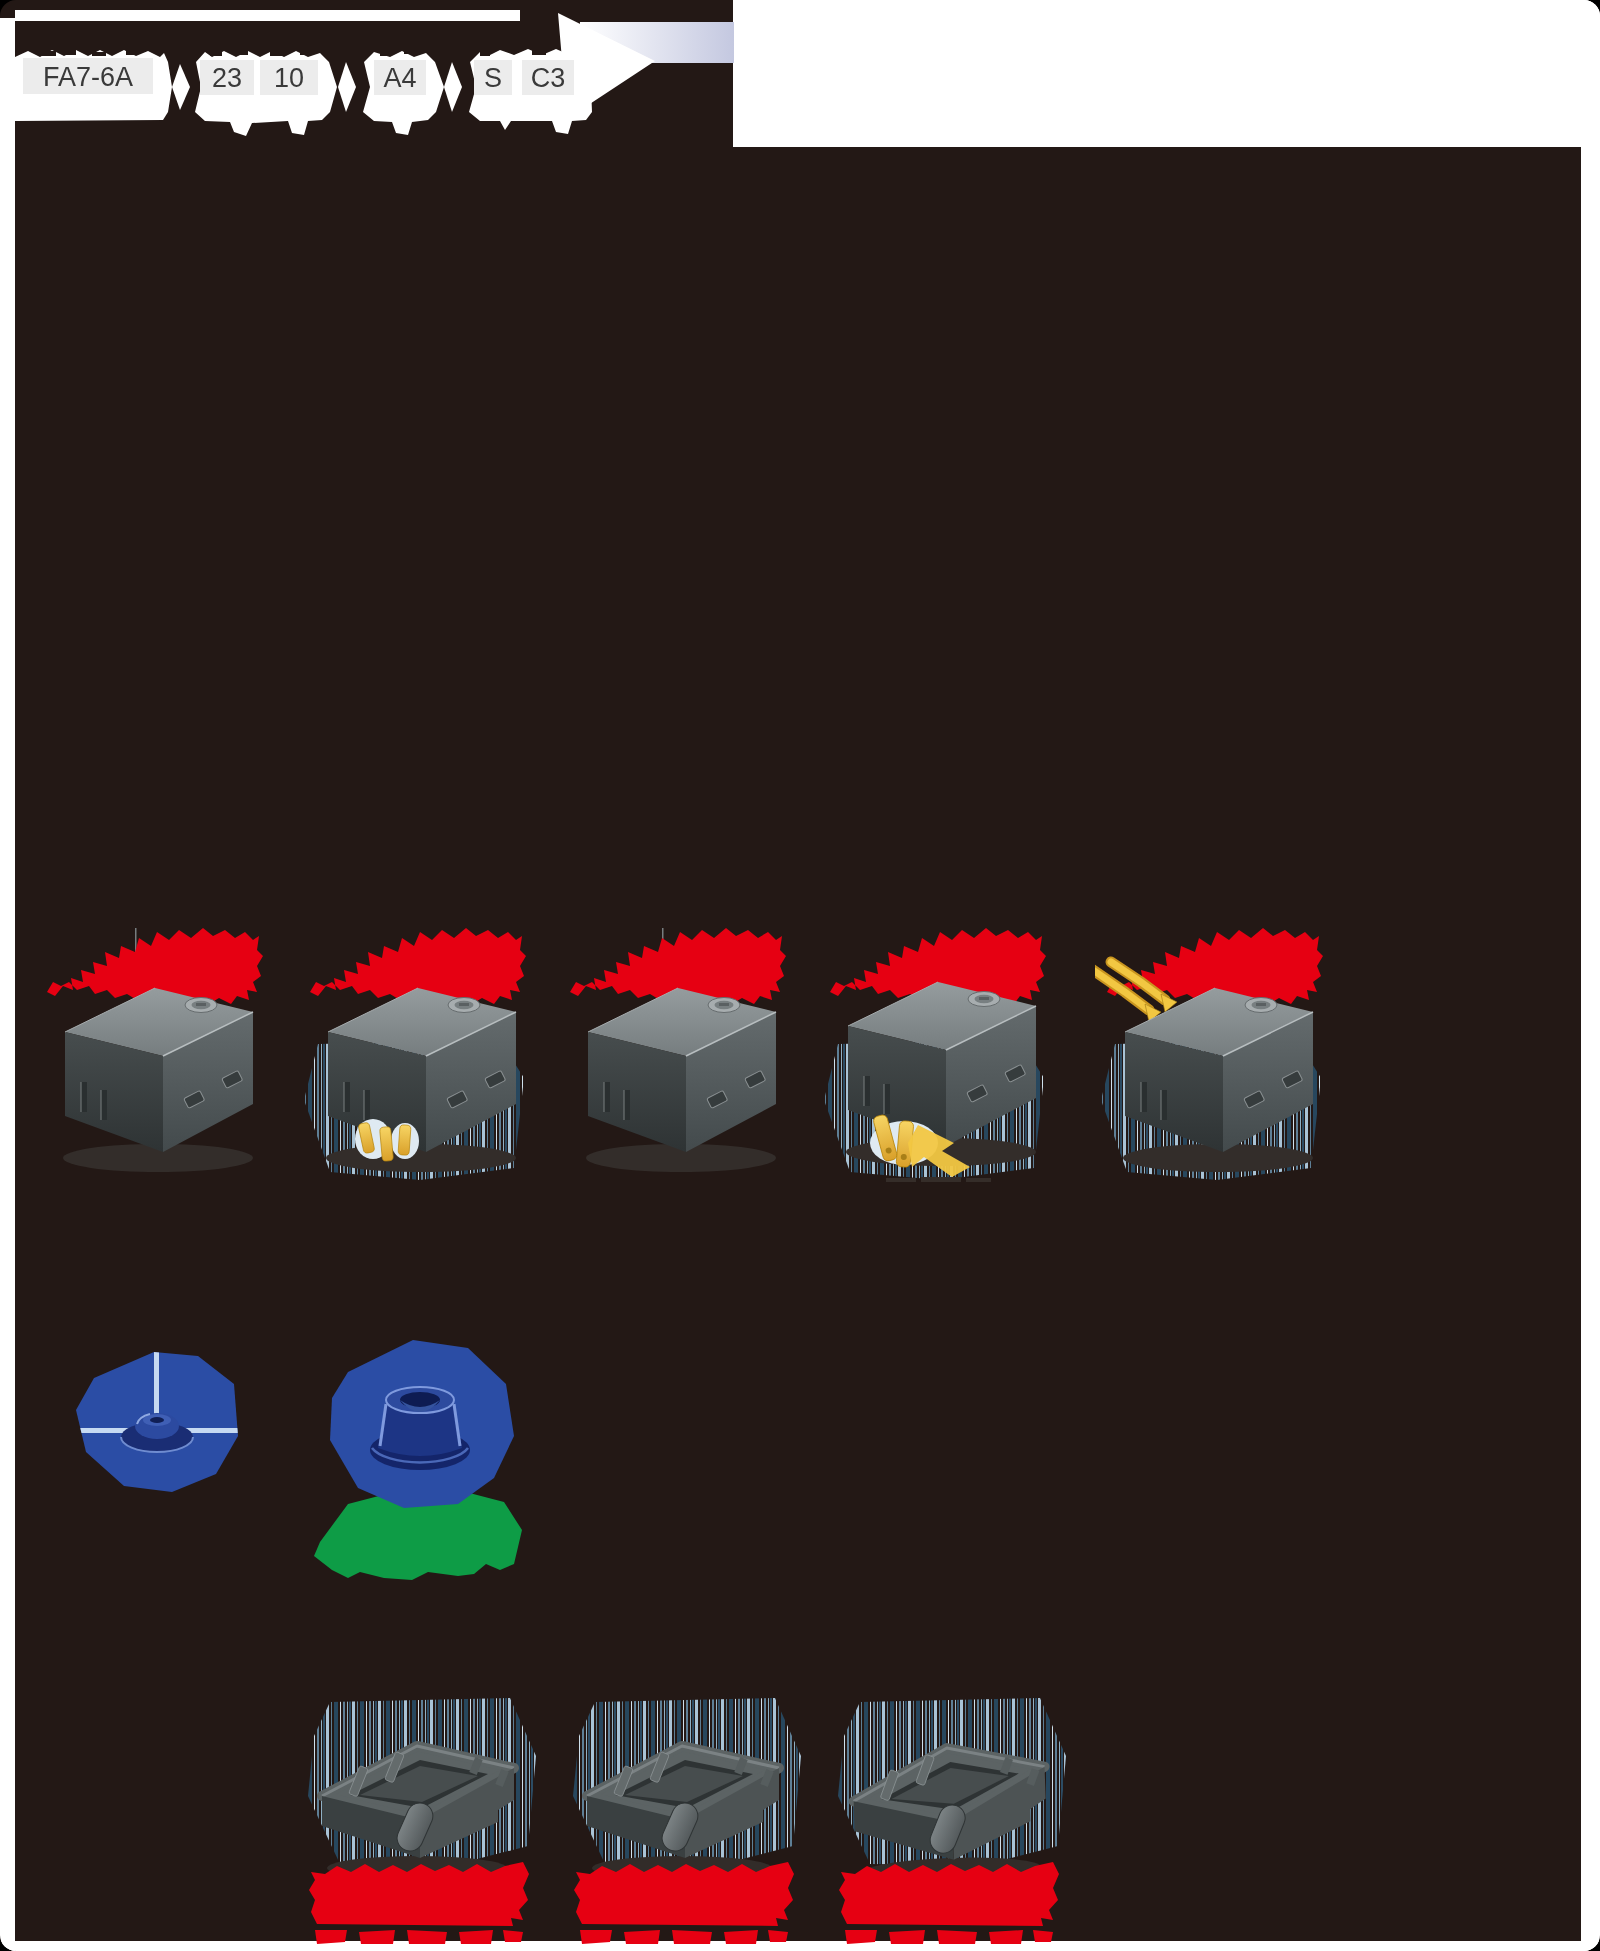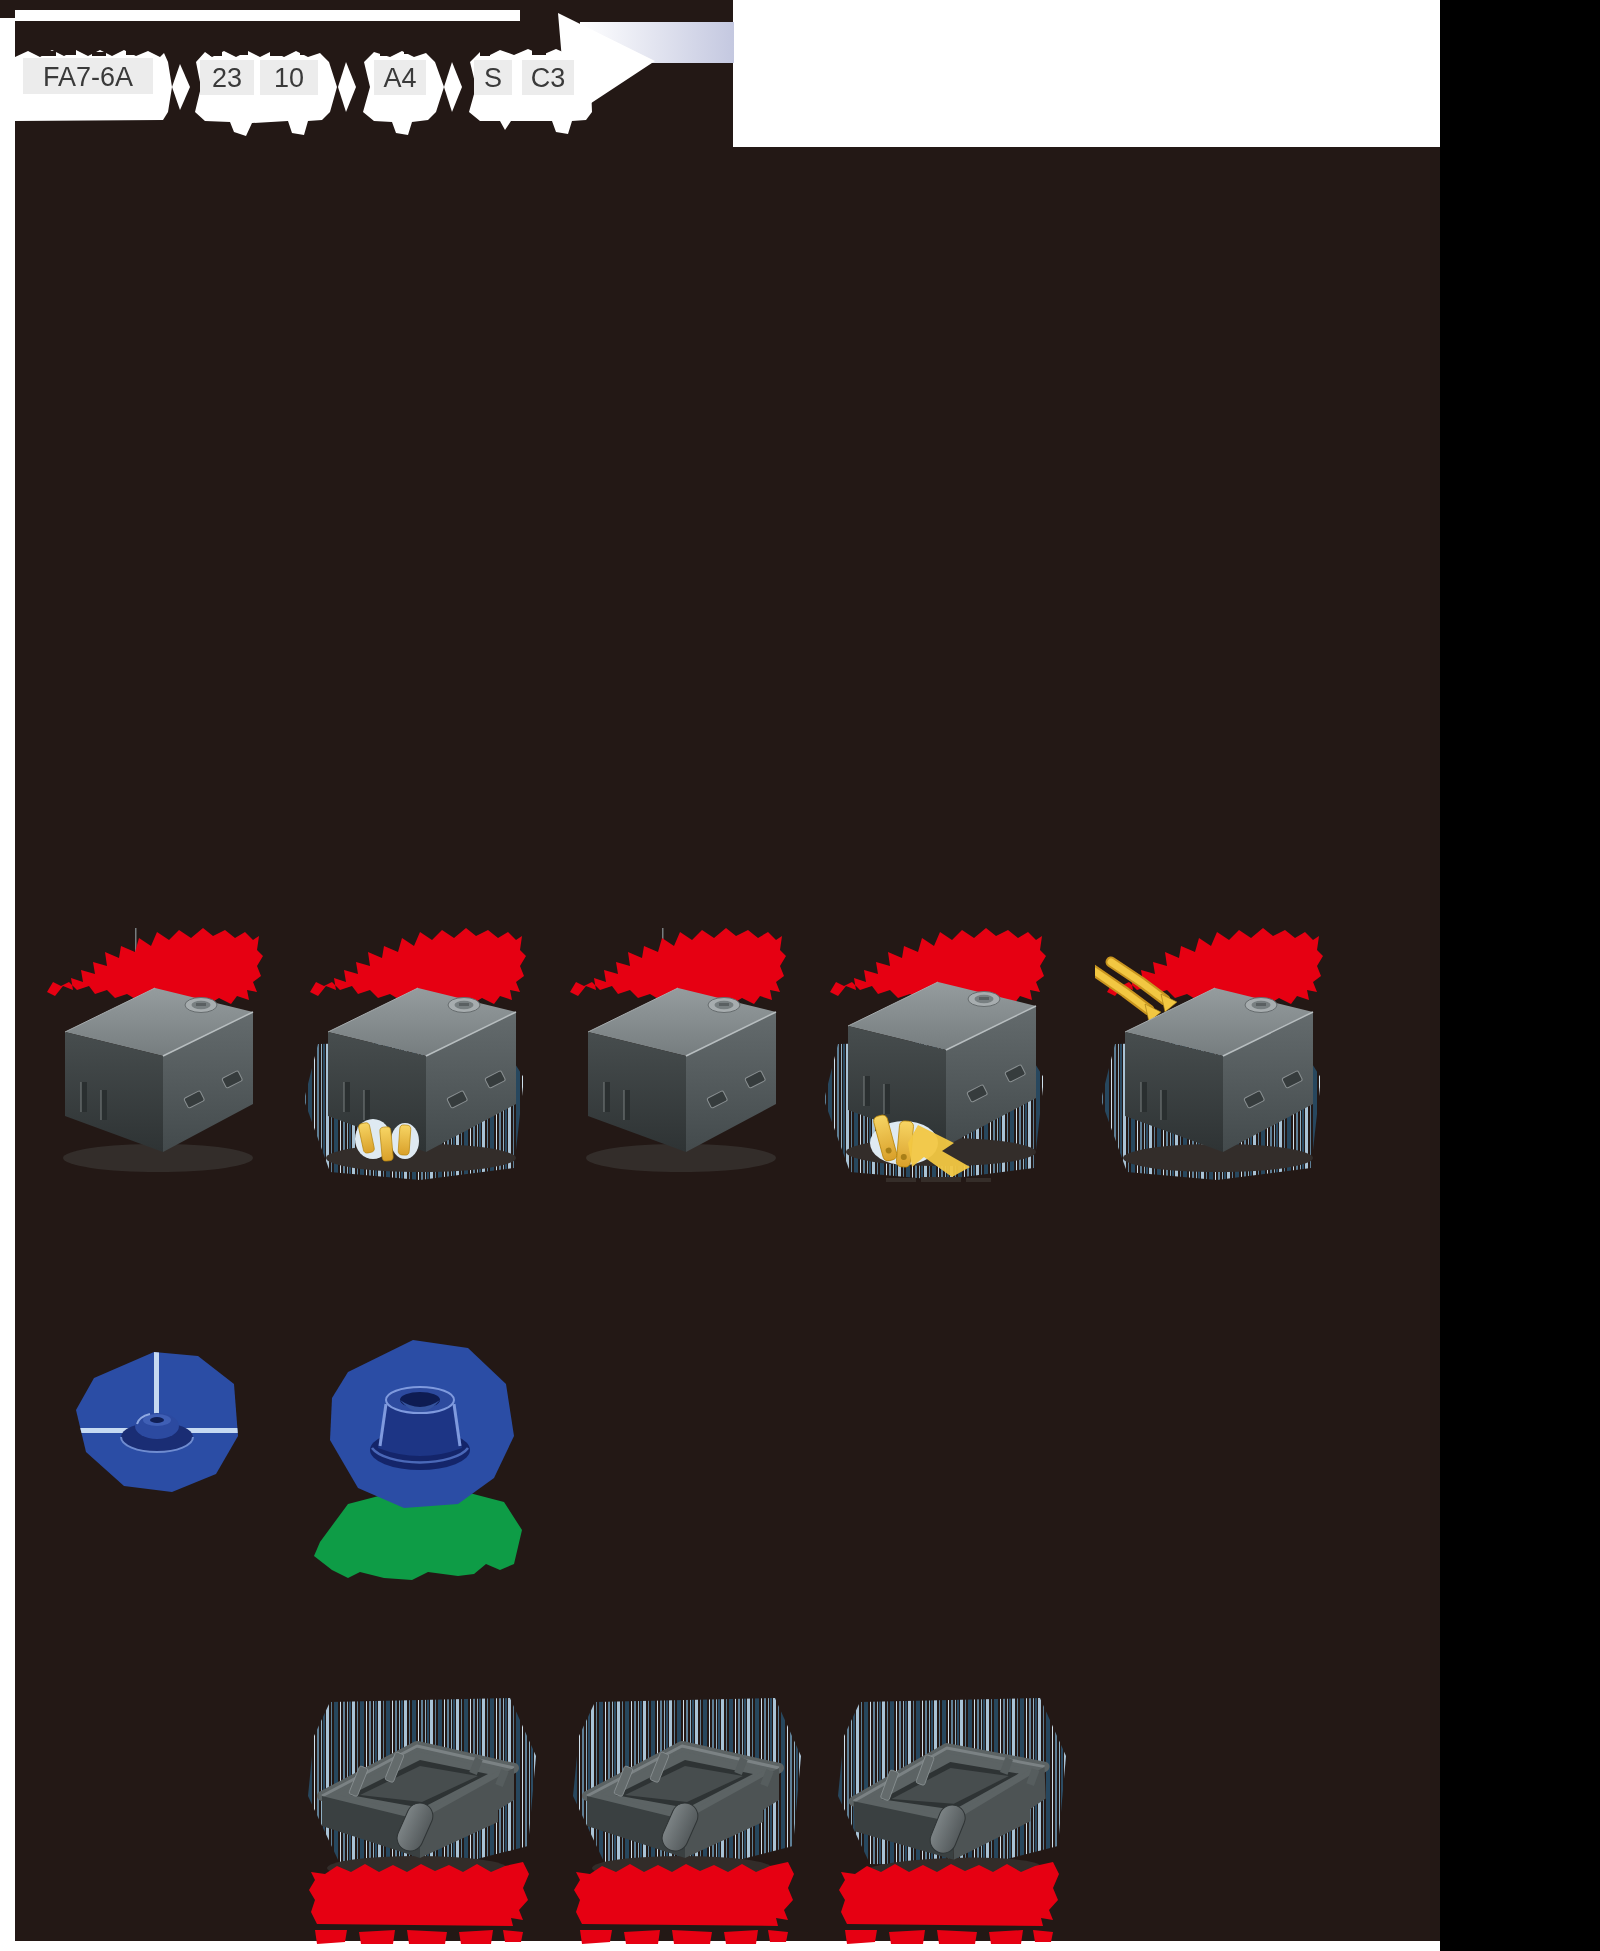--- a/index.html
+++ b/index.html
@@ -1,19 +1,20 @@
 <!DOCTYPE html>
 <html style="--c-background: #231815; --c-white: #ffffff; --c-red: #e60012; --c-blue: #2b4da5; --c-blue-dark: #16296b; --c-green: #0e9c46; --c-yellow: #f2c742; --c-lavender: #c4c8e0; --c-hatch-light: #aac4d8; --c-hatch-mid: #5e7f96; --c-hatch-dark: #27475e; --c-label-box: #ececec; --c-label-text: #3a3a3a; --c-gray-top: #8d9496; --c-gray-front: #575e60; --c-gray-side: #3d4344;"><head>
 <meta charset="utf-8">
 <style>
   html,body{margin:0;padding:0;background:#000;}
   .canvas{
-    position:relative;width:1440px;height:1951px;overflow:hidden;
+    position:relative;width:1600px;height:1951px;overflow:hidden;
     background:var(--c-background,#231815);
     font-family:"Liberation Sans", sans-serif;
+    border-radius:16px;
   }
   .abs{position:absolute;}
   .white-strip{background:var(--c-white,#ffffff);}
   svg{display:block;}
   .seg-label{
     font-family:"Liberation Sans", sans-serif;
     font-size:27px;
     fill:var(--c-label-text,#3a3a3a);
   }
 </style>

